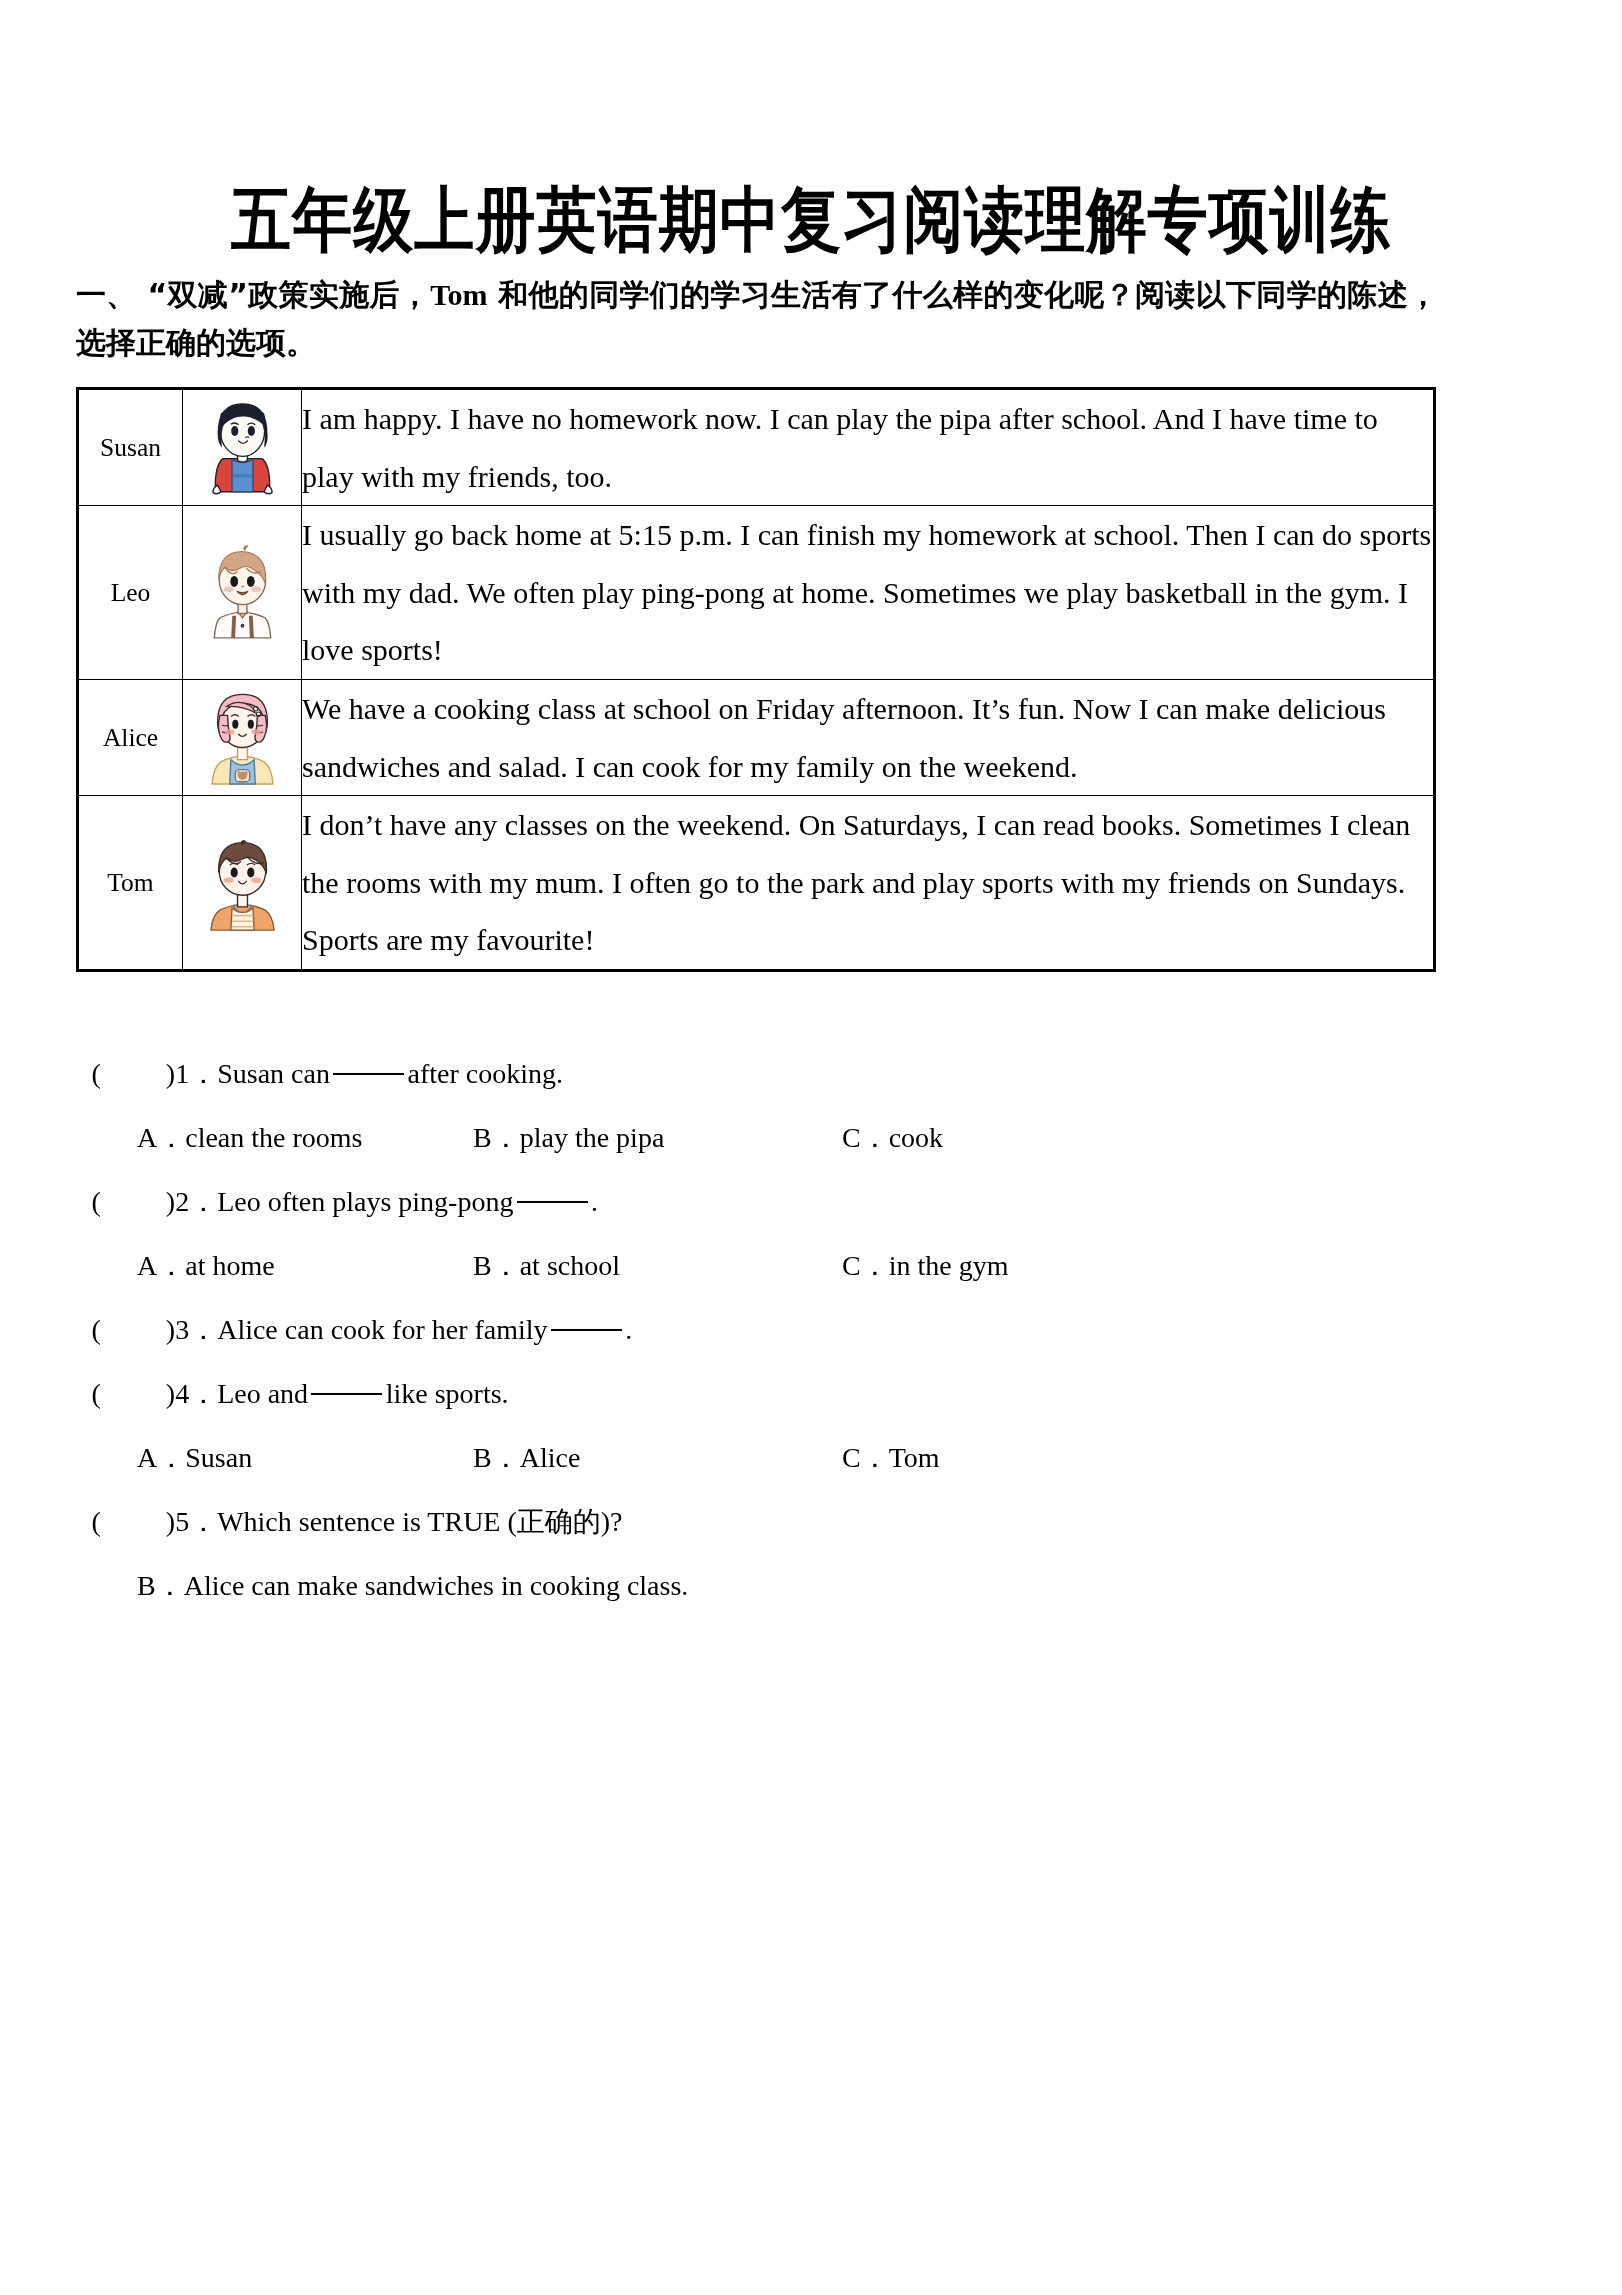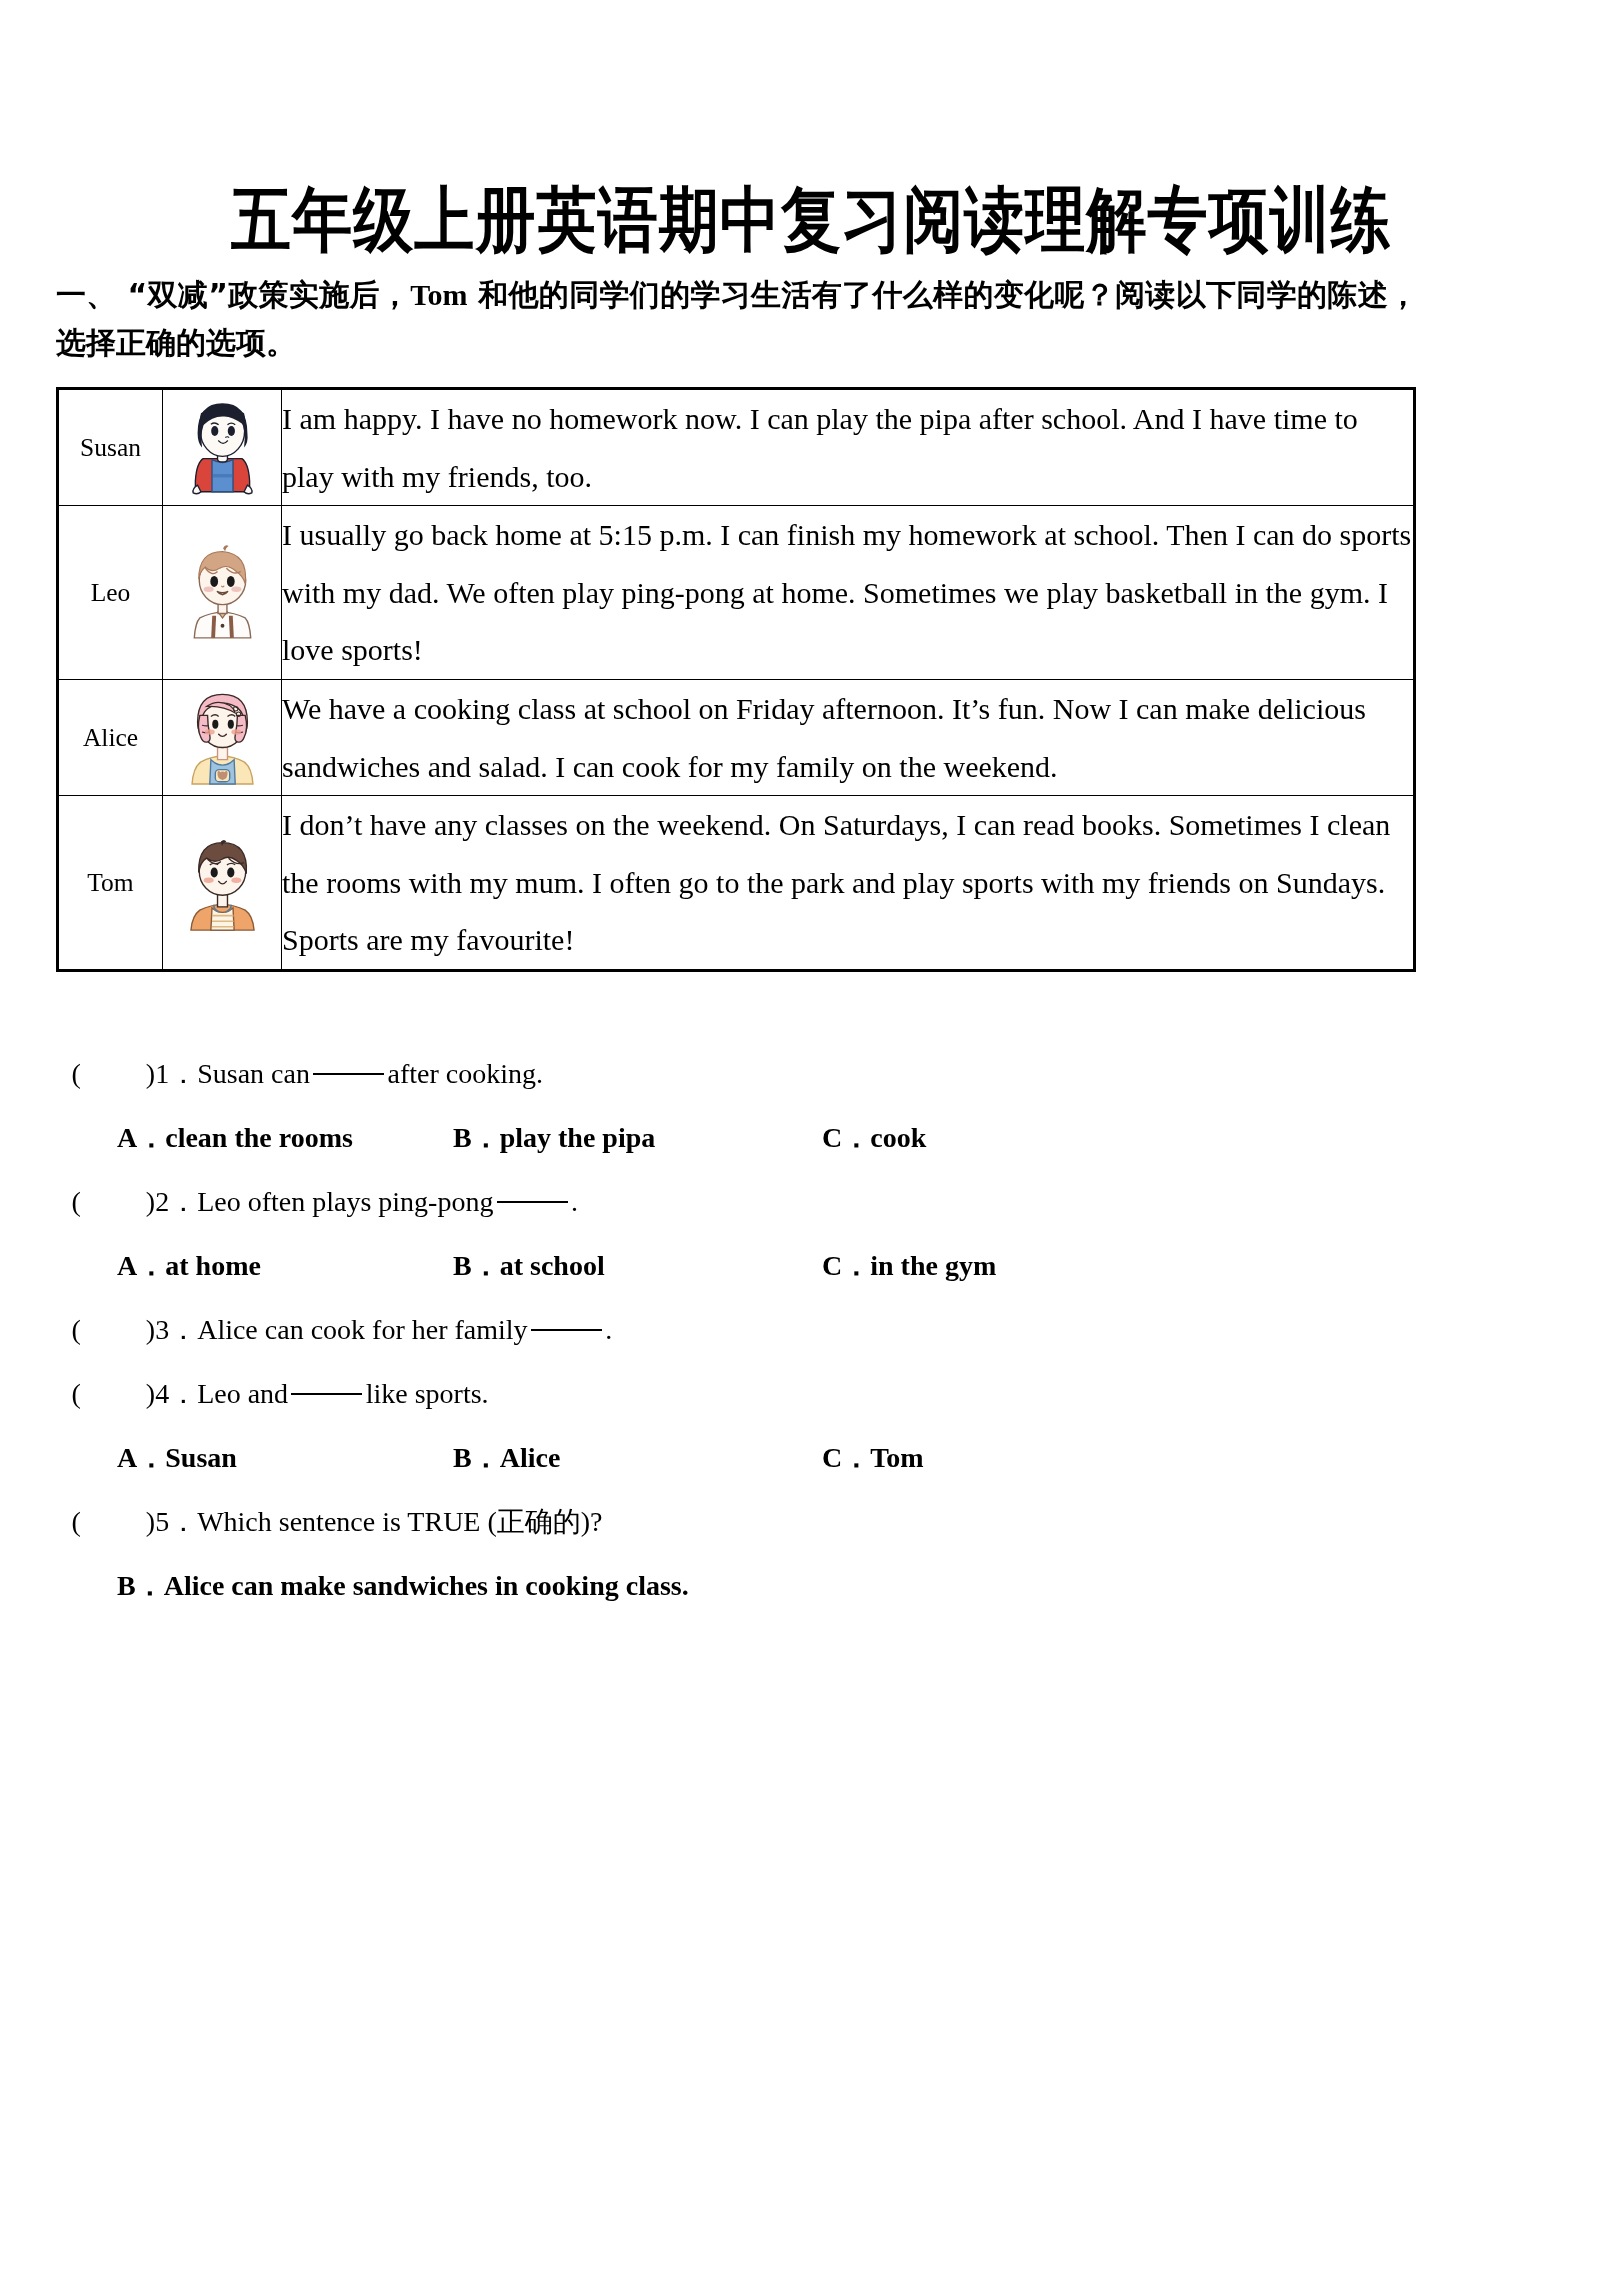--- a/index.html
+++ b/index.html
@@ -12,21 +12,21 @@
     height: 2295px;
     font-family: "Liberation Serif", "DejaVu Serif", serif;
     color: #000000;
     overflow: hidden;
   }
   .page {
     position: relative;
     width: 1623px;
     height: 2295px;
     box-sizing: border-box;
-    padding: 0 56px;
+    padding: 0 76px;
   }
 
   
   .doc-title {
     text-align: center;
     font-family: "DejaVu Sans", "Liberation Sans", sans-serif;
     font-weight: bold;
     font-size: 60px;
     letter-spacing: 1.1px;
     line-height: 1.18;
@@ -114,21 +114,21 @@
     margin: 0 3.3px;
     vertical-align: -2.2px;
   }
   .opts {
     padding-left: 61px;
     height: 64px;
     display: flex;
     align-items: center;
     white-space: nowrap;
   }
-  .opt { display: inline-block; font-weight: bold; }
+  .opt { display: inline-block; }
   .opt-a { width: 336px; }
   .opt-b { width: 369px; }
   .opt-a-wide { width: 699px; }
   .opt-b-tight { margin-right: 13.3px; }
   .opt-single { width: auto; }
 </style>
 </head>
 <body>
 
 <div class="page">

